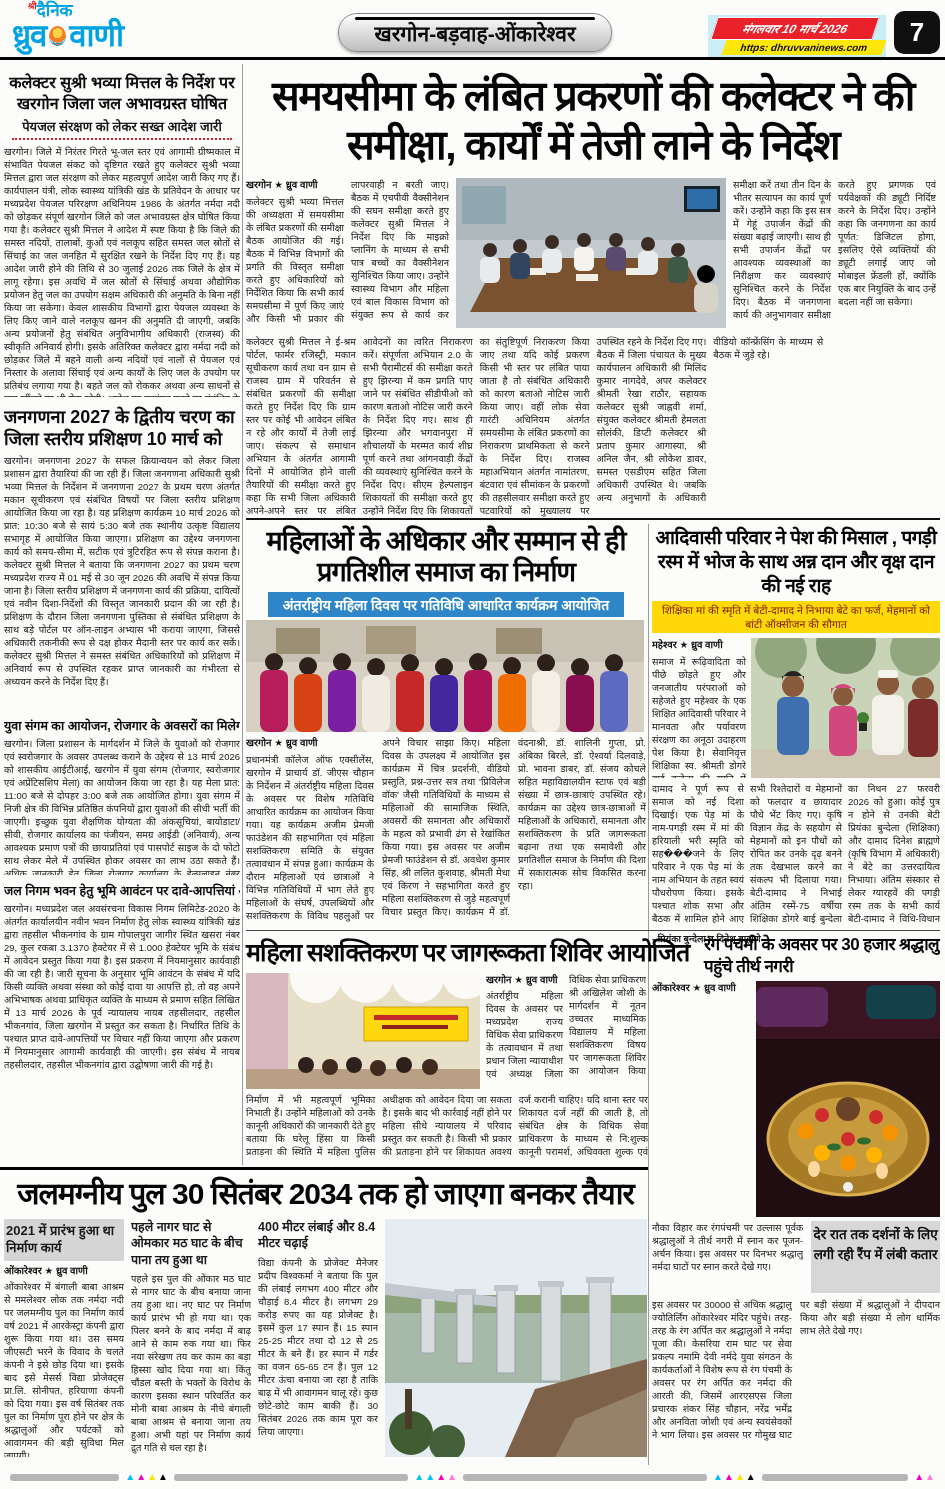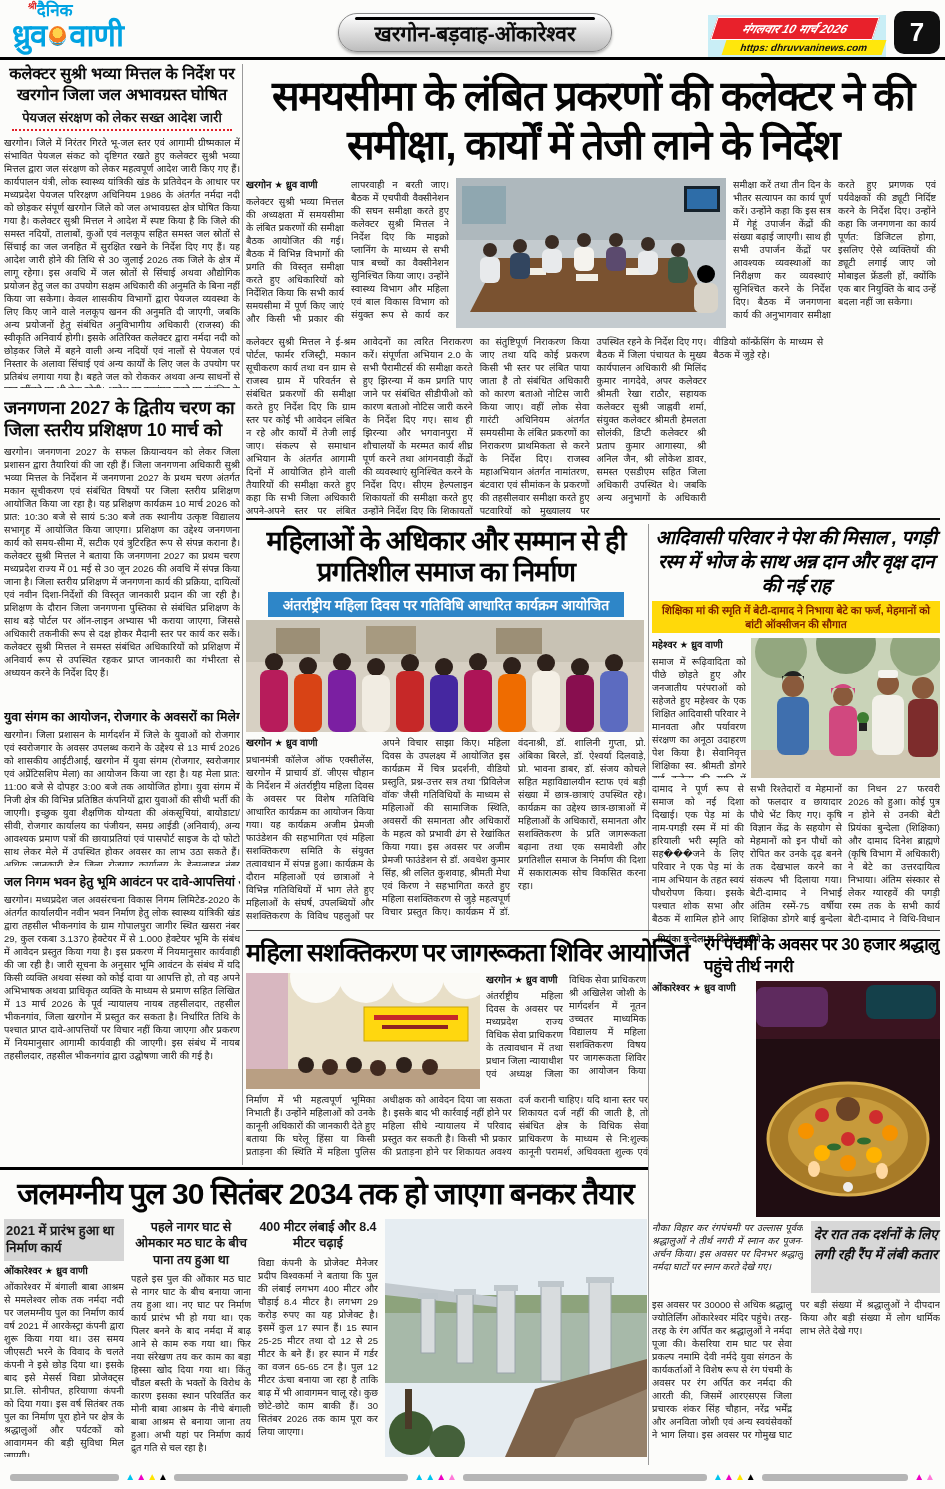--- a/index.html
+++ b/index.html
@@ -32,21 +32,21 @@
   
   .vline1{left:242px;top:64px;width:1px;height:1101px;background:#9a9a9a;}
   .vline2{left:648px;top:524px;width:1px;height:941px;background:#9a9a9a;}
   .hrule-review{left:246px;top:518px;width:694px;height:2px;background:#111;}
   .hrule-mid{left:246px;top:930px;width:694px;height:1px;background:#444;}
   .hrule-bridge{left:0;top:1167px;width:648px;height:3px;background:#000;}
   
   .body{font-size:9.5px;line-height:1.37;text-align:justify;color:#1c1c1c;}
   .byline{font-size:9.8px;font-weight:800;margin:0 0 3px 0;color:#111;}
   
-  #left-rail{left:4px;top:64px;width:236px;height:1101px;overflow:hidden;}
+  #left-rail{left:4px;top:73px;width:236px;height:1101px;overflow:hidden;}
   .a-water-kicker{font-size:16px;font-weight:800;text-align:center;line-height:1.3;color:#0d0d0d;}
   .a-water-sub{font-size:13px;font-weight:800;text-align:center;border-bottom:2px dotted #e31e26;padding-bottom:3px;margin:2px 8px 5px;}
   .h-250{height:252px;overflow:hidden;}
   .a-census-head{font-size:18px;font-weight:800;line-height:1.25;margin-top:9px;color:#0d0d0d;}
   .h-258{height:256px;overflow:hidden;margin-top:3px;}
   .small-head{font-size:12.5px;font-weight:800;text-align:center;white-space:nowrap;overflow:hidden;margin-top:7px;color:#0d0d0d;}
   .h-140{height:138px;overflow:hidden;margin-top:3px;}
   .h-196{height:194px;overflow:hidden;margin-top:3px;}
   
   #review{left:246px;top:72px;width:694px;}
@@ -55,48 +55,48 @@
   .rt-col{width:203px;height:150px;columns:2;column-gap:7px;column-fill:auto;overflow:hidden;}
   .review-bottom{margin-top:7px;height:184px;columns:6;column-gap:7px;column-fill:auto;overflow:hidden;}
   .ph{display:block;}
   
   #women{left:246px;top:526px;width:400px;}
   .women-head{font-size:27px;font-weight:900;line-height:1.15;text-align:center;letter-spacing:-1px;color:#050505;}
   .women-banner{width:356px;margin:4px auto 3px;background:#2e86c8;color:#fff;font-size:14px;font-weight:700;text-align:center;padding:3px 0;}
   .women-body{margin-top:4px;height:190px;columns:3;column-gap:8px;column-fill:auto;overflow:hidden;}
   
   #tribal{left:652px;top:526px;width:288px;}
-  .tribal-head{font-size:19px;font-weight:900;line-height:1.25;text-align:center;letter-spacing:-0.5px;color:#050505;font-style:italic;}
-  .tribal-strip{background:#ffd90a;color:#7a1c00;font-size:10.6px;font-weight:700;text-align:center;padding:2px 1px;margin:4px 0 5px;}
+  .tribal-head{font-size:19px;font-weight:900;line-height:1.25;text-align:center;letter-spacing:-0.5px;color:#050505;}
+  .tribal-strip{background:#ffd90a;color:#7a1c00;font-size:10.6px;font-weight:400;text-align:center;padding:2px 1px;margin:4px 0 5px;}
   .tr-row{display:flex;gap:5px;}
   .tr-col{width:94px;height:140px;overflow:hidden;}
   .tr-bottom{margin-top:4px;height:148px;columns:3;column-gap:6px;column-fill:auto;overflow:hidden;}
   .tr-sign{text-align:left;font-weight:800;font-size:9.5px;margin-top:2px;}
   
   #shivir{left:246px;top:934px;width:402px;}
   .shivir-head{font-size:25px;font-weight:900;white-space:nowrap;letter-spacing:-1px;color:#050505;}
   .sv-row{display:flex;gap:6px;margin-top:5px;}
   .sv-col{width:160px;height:116px;columns:2;column-gap:6px;column-fill:auto;overflow:hidden;}
   .sv-bottom{margin-top:4px;height:72px;columns:3;column-gap:7px;column-fill:auto;overflow:hidden;}
   
   #rang{left:652px;top:934px;width:288px;}
   .rang-head{font-size:17px;font-weight:900;line-height:1.3;padding-left:52px;letter-spacing:-0.5px;color:#050505;}
   .rg-row{display:flex;gap:5px;margin-top:3px;}
   .rg-col{width:99px;height:236px;overflow:hidden;}
-  .rg-row2{display:flex;gap:8px;margin-top:4px;font-style:italic;}
+  .rg-row2{display:flex;gap:8px;margin-top:4px;}
   .rg-mid{width:154px;height:72px;overflow:hidden;}
   .box-der{width:127px;height:64px;background:#d7d7d7;font-size:13.5px;font-weight:800;text-align:center;line-height:1.5;padding:4px 2px;color:#0d0d0d;}
   .rg-bottom{margin-top:5px;height:146px;columns:2;column-gap:8px;column-fill:auto;overflow:hidden;}
   
   #bridge{left:4px;top:1172px;width:643px;}
   .bridge-head{font-size:30px;font-weight:900;text-align:center;white-space:nowrap;letter-spacing:-1px;color:#050505;}
   .br-row{display:flex;gap:7px;margin-top:6px;}
   .br-c{width:120px;height:238px;overflow:hidden;}
   .br-c1-head{background:#d5d5d5;font-size:13px;font-weight:800;text-align:left;padding:4px 2px;line-height:1.3;margin-bottom:3px;}
-  .br-chead{font-size:12.5px;font-weight:800;text-align:center;line-height:1.3;margin-bottom:4px;}
+  .br-chead{font-size:12.5px;font-weight:800;line-height:1.3;margin-bottom:4px;}
   
   .footer-strip{position:absolute;left:10px;top:1472px;width:925px;height:10px;display:flex;align-items:center;gap:6px;}
   .fbar{height:7px;background:#b5b5b5;border-radius:3px;}
   .ftris{display:flex;gap:1px;font-size:10px;line-height:1;}
   .tc{color:#00c4ee;}.tm{color:#ee00c4;}.ty{color:#ffe400;}.tk{color:#000;}.tp{color:#ff7ad9;}
 </style>
 </head>
 <body>
 
 <div id="page">

